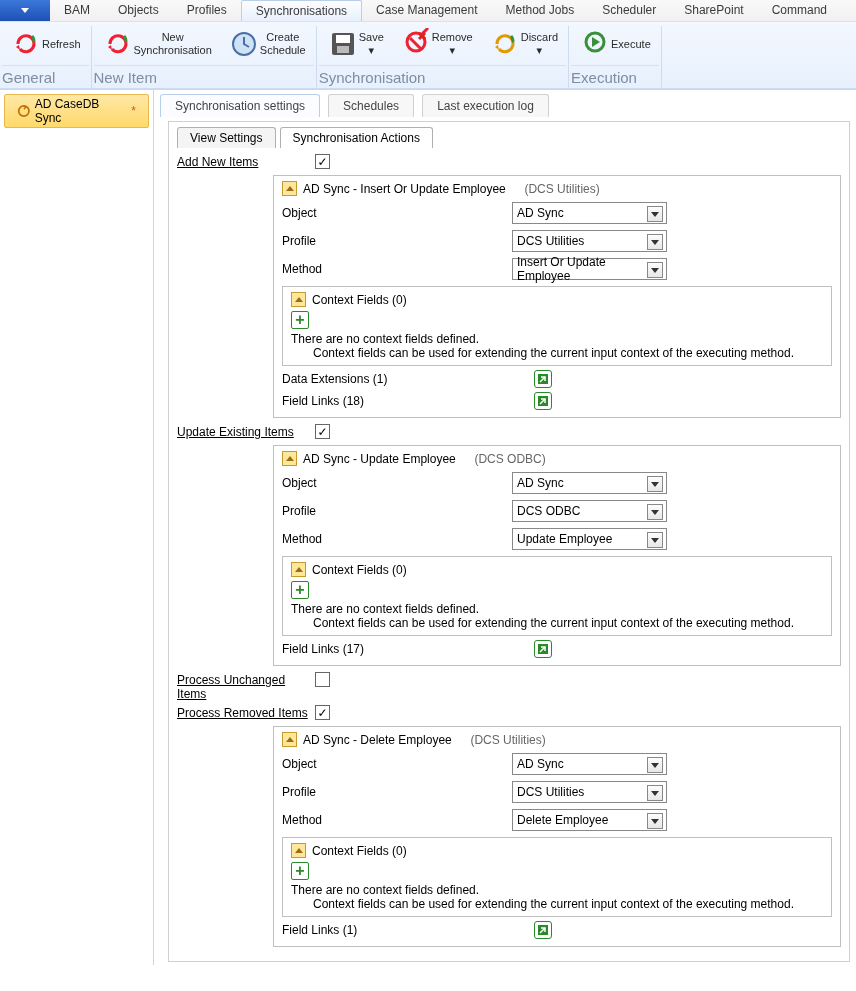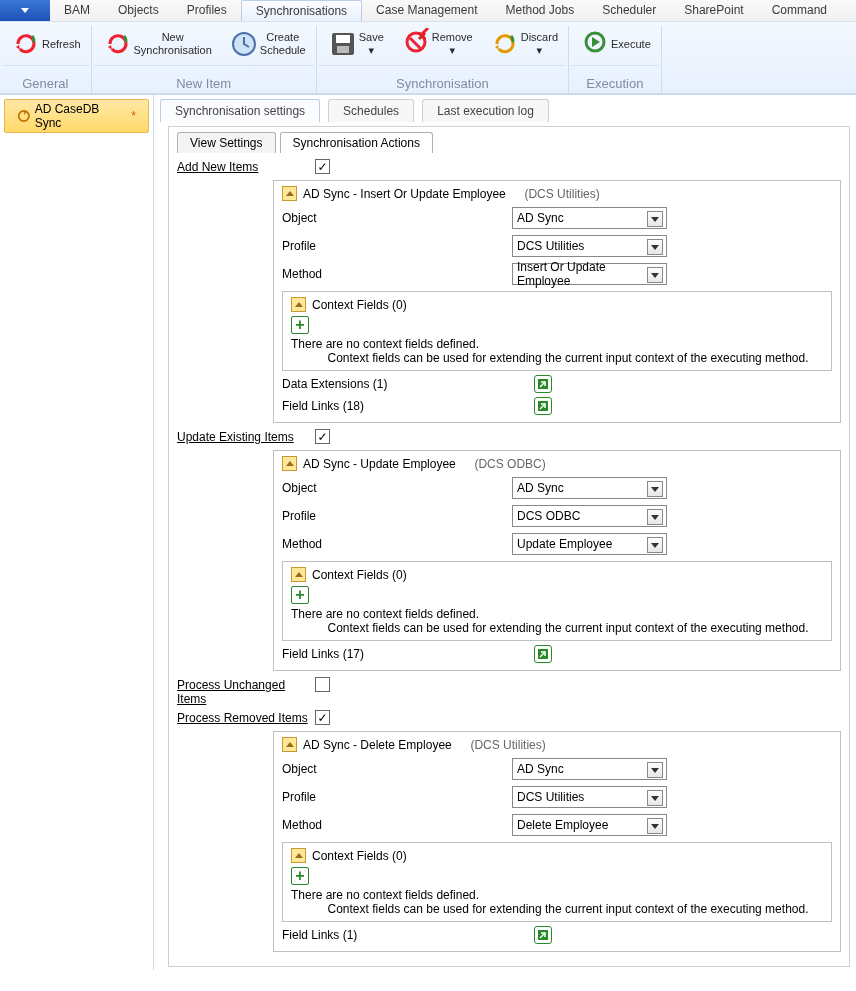--- a/index.html
+++ b/index.html
@@ -11,21 +11,21 @@
 .menu-app { width: 50px; background: linear-gradient(#3b78d8,#1d50b5); display:flex;align-items:center;justify-content:center; color:#fff;}
 .menu-app::after{ content:""; border-left:4px solid transparent;border-right:4px solid transparent;border-top:5px solid #fff ; }
 .menu-item { padding: 3px 14px; color:#3b3b3b; cursor:pointer;}
 .menu-item.active { background: linear-gradient(#fdfdff,#e7f0fd); border:1px solid #b9cfe9; border-bottom:none; border-radius:2px 2px 0 0; }
 .toolbar-row { display:flex; background: linear-gradient(#f3f8ff,#e7f0fd); padding: 4px 0 0 0; border-bottom:1px solid #ccdbf0;}
 .tool-group { display:flex; flex-direction:column; align-items:center; border-right:1px solid #cfdcee; padding:0 2px;}
 .tool-icons{ display:flex;}
 .tool-btn{ display:flex; flex-direction:row; align-items:center; padding:2px 8px; cursor:pointer; text-align:center;}
 .tool-btn svg{ width:32px; height:32px;}
 .tool-btn span{ font-size:11px; color:#2b2b2b; line-height:13px;}
-.tool-group-label{ width:100%; text-align:center; font-size:13px; color:#7f8da2; padding:10px 0 2px 0; border-top:1px solid #d6e1f1; margin-top:3px;}
+.tool-group-label{ width:100%; text-align:left; font-size:15px; color:#7f8da2; padding:3px 0 2px 0; border-top:1px solid #d6e1f1; margin-top:3px;}
 
 
 .main { display:flex; height: calc(991px - 22px - 94px); }
 .sidebar{ width:154px; border-right:1px solid #c8d8ee; padding:4px; }
 .sidebar-item{ display:flex; align-items:center; gap:4px; padding:2px 12px; background:linear-gradient(#ffe8a6,#ffd96a); border:1px solid #e8b84e; border-radius:2px; cursor:pointer;}
 .sidebar-item svg{width:14px;height:14px;}
 .content{ flex:1; padding:4px 6px 0 6px; overflow:hidden;}
 .tabs1{ display:flex; gap:0; margin-bottom:4px;}
 .tab1{ padding:4px 14px; border:1px solid #b9cfe9; border-bottom:none; background:#fafcff; cursor:pointer; color:#444;border-radius:3px 3px 0 0;margin-right:8px;}
 .tab1.inactive{ background:#f7f7f7; border-color:#d0d0d0; color:#444;}
@@ -50,21 +50,21 @@
 .form-lbl{ width:230px;}
 .dropdown{ width:155px; height:22px; border:1px solid #888; display:flex; align-items:center; padding:0 18px 0 4px; position:relative; background:#fff; cursor:pointer;}
 .dropdown::after{ content:""; position:absolute; right:3px; top:3px; width:14px; height:14px; border:1px solid #888; background:linear-gradient(#fdfdfd,#e7e7e7);}
 .dropdown::before{ content:""; position:absolute; right:7px; top:9px; border-left:4px solid transparent;border-right:4px solid transparent;border-top:5px solid #333; z-index:1;}
 
 .ctx{ border:1px solid #c0c0c0; margin-top:6px; padding:5px 8px;}
 .ctx-head{ display:flex; align-items:center; gap:6px; margin-bottom:4px;}
 .plus{ width:18px; height:18px; border:1px solid #2a8a2a; border-radius:2px; display:flex; align-items:center; justify-content:center; cursor:pointer; margin-bottom:3px;}
 .plus::before{ content:"+"; color:#2a8a2a; font-size:16px; font-weight:bold; line-height:1;}
 .ctx-msg{ font-size:12px; }
-.ctx-msg .ind{ display:block; margin-left:22px;text-align:center;}
+.ctx-msg .ind{ display:block; margin-left:22px;}
 
 .sub-line{ display:flex; align-items:center; margin:4px 0 0 0;}
 .sub-lbl{ width:252px;}
 .expand-btn{ width:18px; height:18px; border:1px solid #2a8a2a; border-radius:3px; display:flex; align-items:center; justify-content:center; cursor:pointer; background:#fff;}
 .expand-btn svg{ width:12px;height:12px;}
 </style>
 </head>
 <body>
 
 <div class="ribbon">

